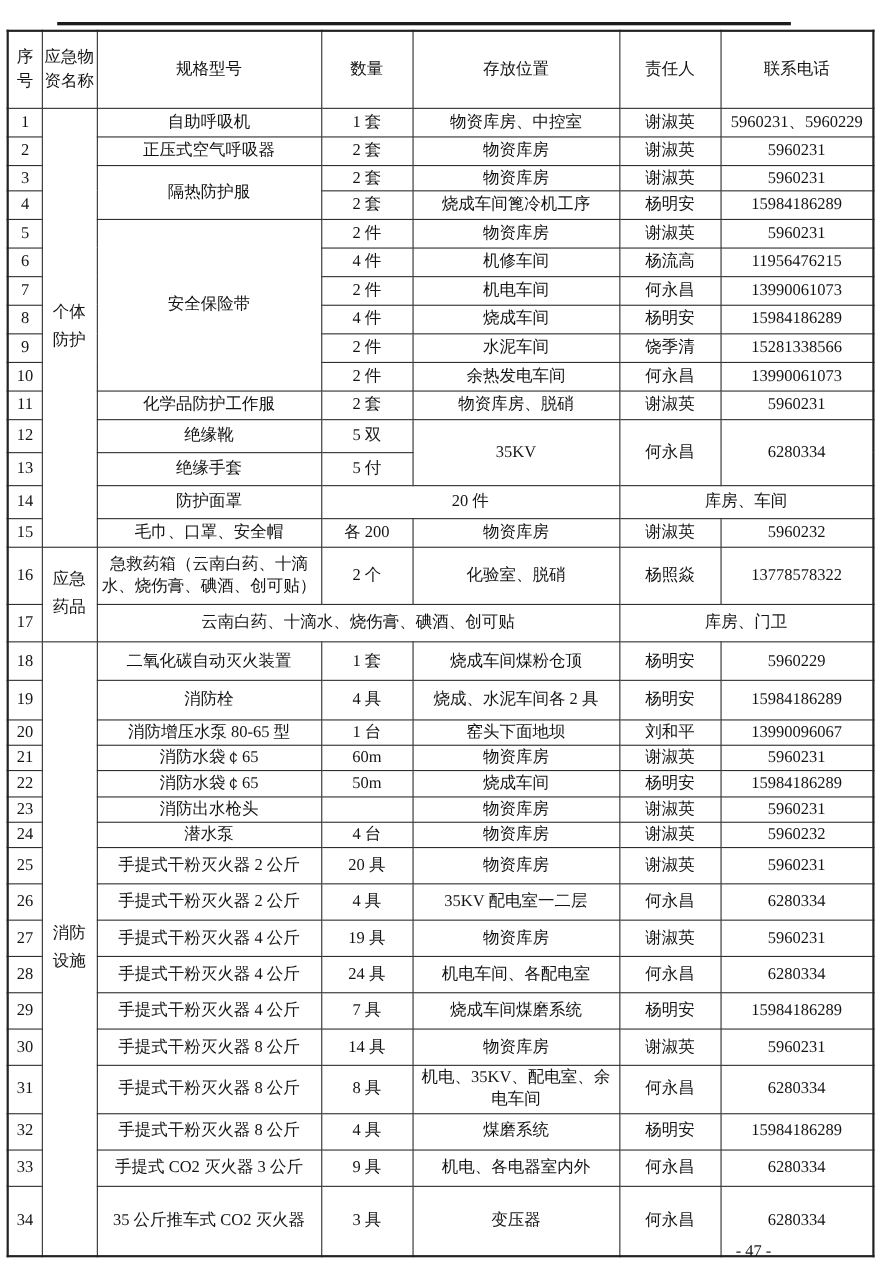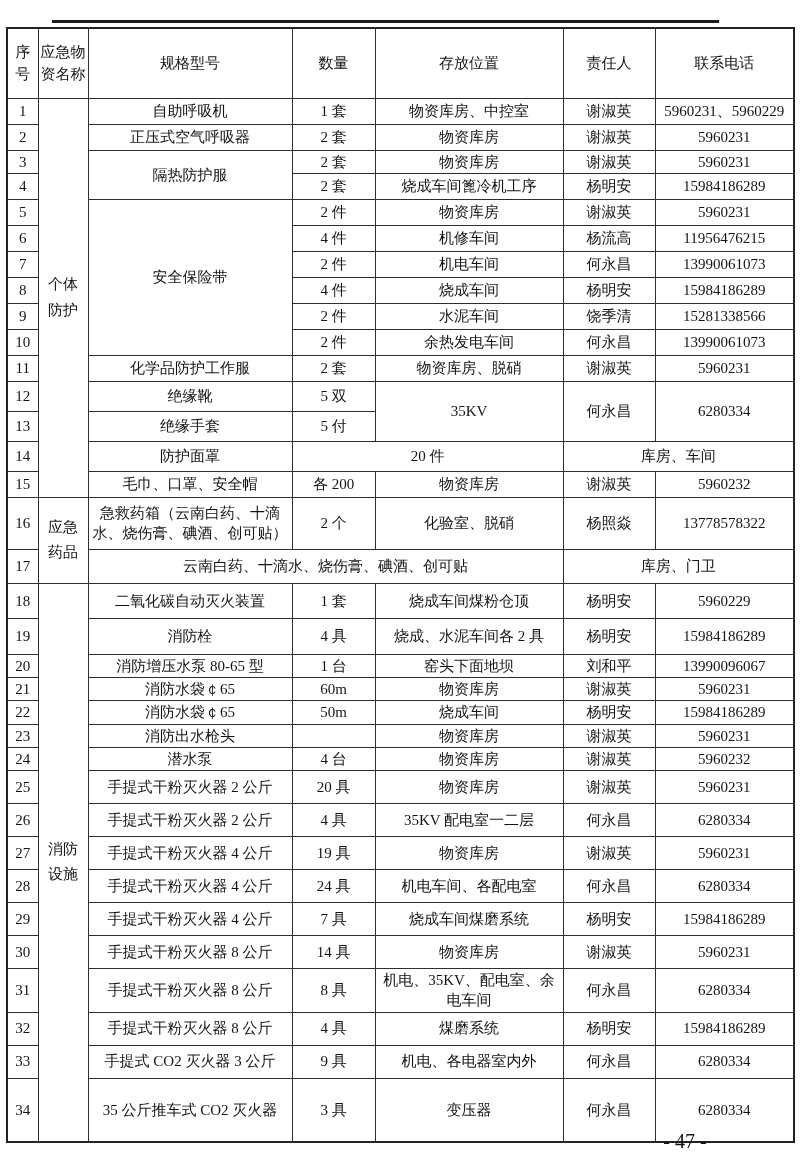--- a/index.html
+++ b/index.html
@@ -90,21 +90,21 @@
   tbody tr:nth-child(31) { height: 43px; margin-left: 24px; }
   tbody tr:nth-child(32),
   tbody tr:nth-child(33) { height: 33px; }
   tbody tr:nth-child(34) { height: 64px; }
 
   .page-footer {
     position: absolute;
     top: 1130px; left: 640px;
     width: 90px;
     text-align: center;
-    font-size: 20px;
+    font-size: 15px;
   }
 </style>
 </head>
 <body>
 
 <div class="page" data-name="document-page">
 
 
   <div class="header-rule" data-name="header-underline"></div>
 

